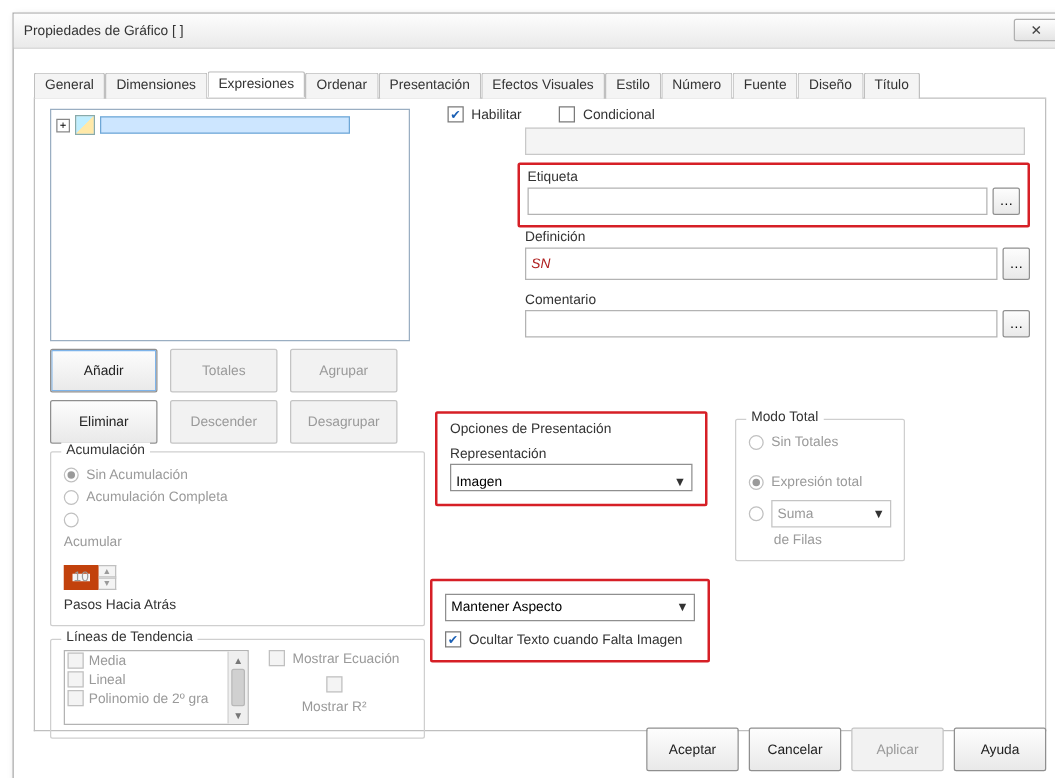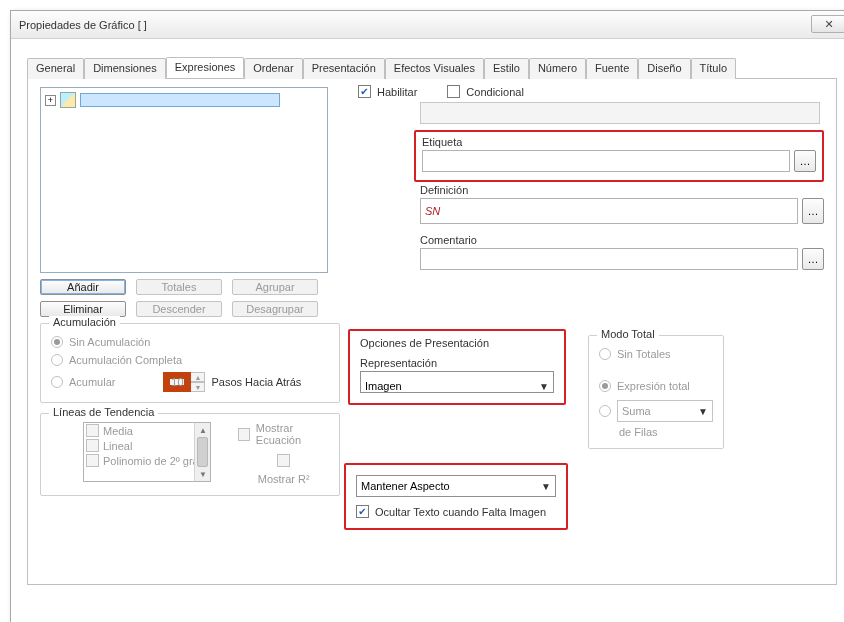--- a/index.html
+++ b/index.html
@@ -13,21 +13,21 @@
 .tab { padding:3px 8px; border:1px solid #bfbfbf; border-bottom:none; margin-right:0px; background:#f4f4f4; color:#333; border-top-left-radius:2px; border-top-right-radius:2px; position:relative; top:1px; }
 .tab.active { background:#fff; border-bottom:1px solid #fff; top:0; }
 .pane { border:1px solid #bfbfbf; border-top:none; height:506px; padding:10px 12px; position:relative; }
 
 .treebox { width:288px; height:186px; border:1px solid #9aaec2; background:#fff; padding:4px; }
 .treerow { display:flex; align-items:center; gap:4px; }
 .plusminus { width:11px; height:11px; border:1px solid #888; display:flex; align-items:center; justify-content:center; font-size:9px; line-height:1; background:#fff; }
 .imgicon { width:16px; height:16px; border:1px solid #8aa; background:linear-gradient(135deg,#bfeeff 0 50%,#ffe9a8 50% 100%); }
 .seltext { background:#cde6ff; border:1px solid #6fa7d6; height:14px; width:200px; }
 
-.btn { height:16px; border:1px solid #8f8f8f; background:linear-gradient(#fdfdfd,#e9e9e9); padding:0 12px; display:inline-flex; align-items:center; justify-content:center; color:#222; border-radius:2px; min-width:76px; }
+.btn { height:35px; border:1px solid #8f8f8f; background:linear-gradient(#fdfdfd,#e9e9e9); padding:0 12px; display:inline-flex; align-items:center; justify-content:center; color:#222; border-radius:2px; min-width:76px; }
 .btn.disabled { color:#9a9a9a; border-color:#c4c4c4; background:#f2f2f2; }
 .btn.focus { box-shadow:0 0 0 1px #7eb4ea inset; }
 
 .groupbox { border:1px solid #cfcfcf; border-radius:2px; padding:8px 10px 10px 10px; position:relative; margin-top:6px; }
 .groupbox > .gt { position:absolute; top:-8px; left:8px; background:#fff; padding:0 4px; color:#333; }
 
 .chk { width:13px; height:13px; border:1px solid #7a7a7a; background:#fff; display:inline-flex; align-items:center; justify-content:center; font-size:10px; color:#1a5fb4; }
 .chk.disabled { border-color:#c0c0c0; background:#f4f4f4; }
 .radio { width:12px; height:12px; border:1px solid #7a7a7a; border-radius:50%; display:inline-block; position:relative; background:#fff; }
 .radio.checked::after { content:""; position:absolute; top:2px; left:2px; width:6px; height:6px; border-radius:50%; background:#3a78c5; }
@@ -110,38 +110,38 @@
         <div class="groupbox">
           <div class="gt">Acumulación</div>
           <div style="display:flex;align-items:center;gap:6px;margin-top:4px;">
             <span class="radio disabled checked"></span>
             <span class="txtdisabled">Sin Acumulación</span>
           </div>
           <div style="display:flex;align-items:center;gap:6px;margin-top:6px;">
             <span class="radio disabled"></span>
             <span class="txtdisabled">Acumulación Completa</span>
           </div>
-          <div style="display:flex;align-items:center;gap:6px;margin-top:6px;">
+          <div style="display:flex;align-items:flex-start;gap:6px;margin-top:6px;flex-direction:column;">
             <span class="radio disabled"></span>
             <span class="txtdisabled">Acumular</span>
             <span style="width:36px;"></span>
             <span class="spinner">
               <span class="val">10</span>
               <span class="sp">
                   <div>▲</div>
                   <div>▼</div>
                 </span>
             </span>
             <span class="fldlabel">Pasos Hacia Atrás</span>
           </div>
         </div>
 
         <div class="groupbox" style="margin-top:10px;">
           <div class="gt">Líneas de Tendencia</div>
-          <div style="display:flex; gap:27px;margin-left:32px;">
+          <div style="display:flex; gap:16px;">
             <div class="listbox" style="width:148px;">
               <div class="row">
                   <span class="chk disabled"></span>
                   <span>Media</span>
                 </div>
               <div class="row">
                   <span class="chk disabled"></span>
                   <span>Lineal</span>
                 </div>
               <div class="row">
@@ -245,14 +245,20 @@
           <span class="arrow">▼</span>
         </div>
         <div style="display:flex;align-items:center;gap:6px;margin-top:8px;">
           <span class="chk">✔</span>
           <span class="fldlabel">Ocultar Texto cuando Falta Imagen</span>
         </div>
       </div>
 
     </div>
 
+    <div class="footer">
+      <div class="btn" style="min-width:74px;">Aceptar</div>
+      <div class="btn" style="min-width:74px;">Cancelar</div>
+      <div class="btn disabled" style="min-width:74px;">Aplicar</div>
+      <div class="btn" style="min-width:74px;">Ayuda</div>
+    </div>
   </div>
 </div>
 
 </body></html>

